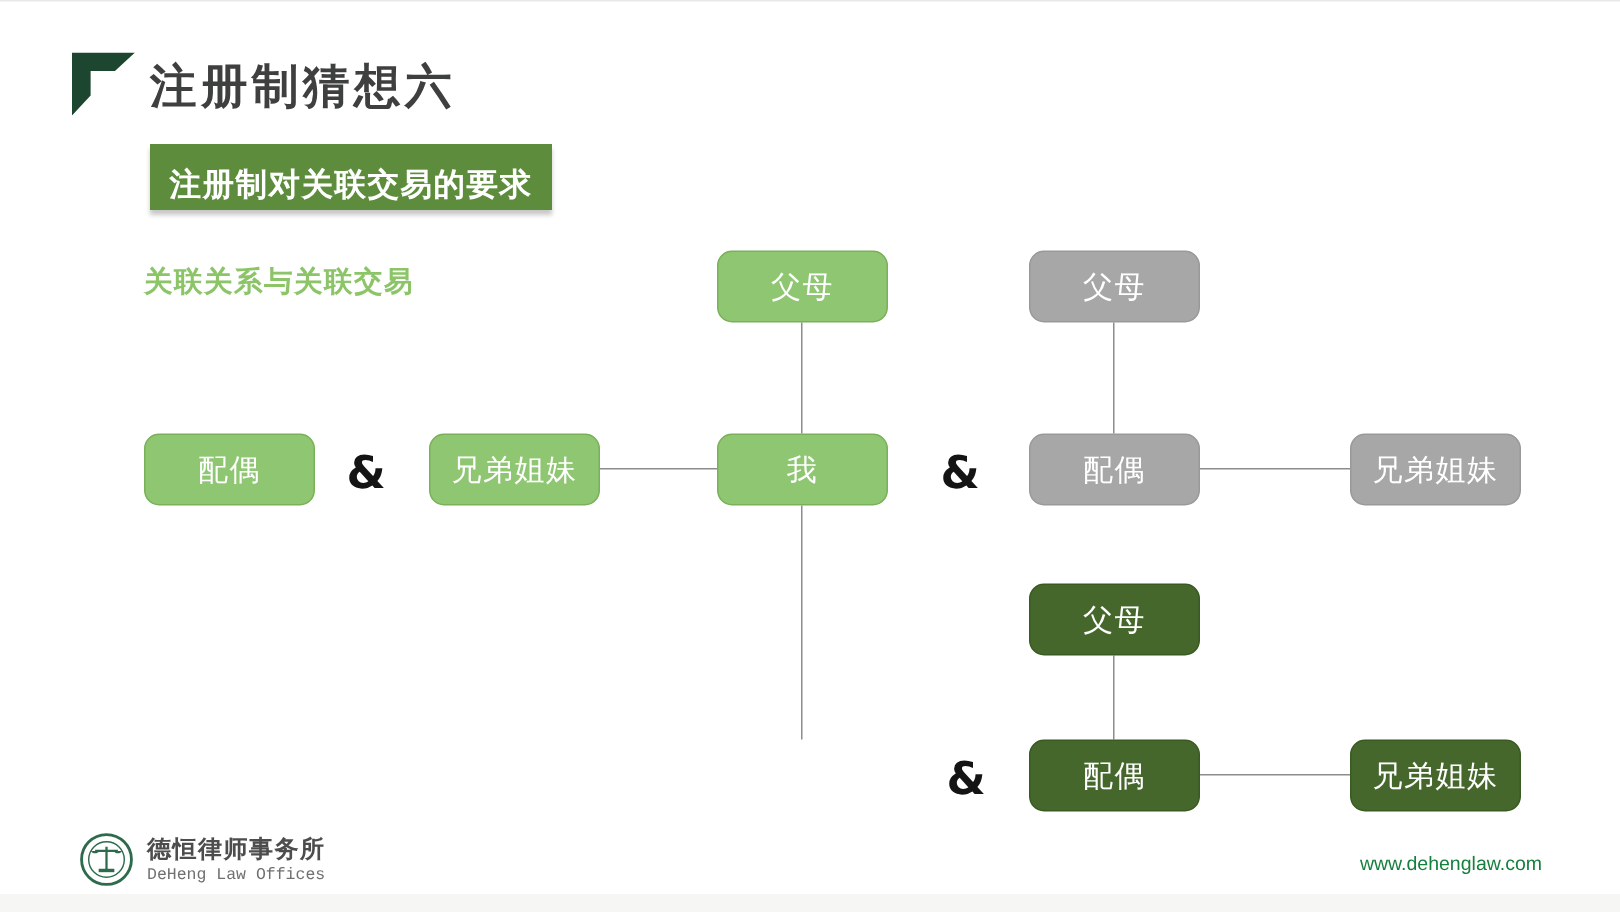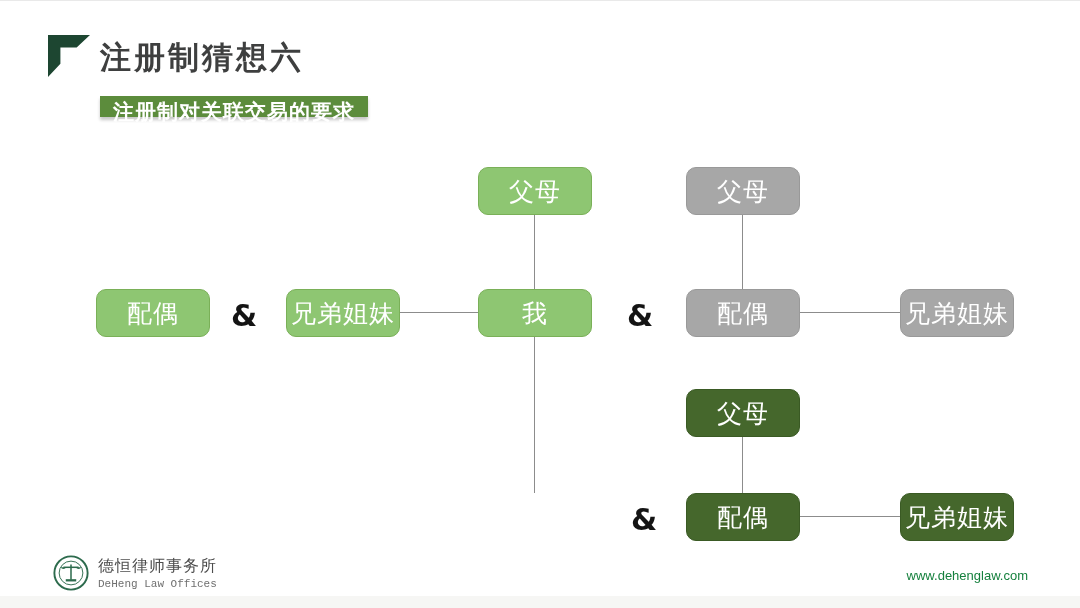--- a/index.html
+++ b/index.html
@@ -8,61 +8,62 @@
   .slide {
     position:relative; width:1080px; height:608px; background:#ffffff;
     overflow:hidden; margin:1px auto;
   }
   .corner-icon { position:absolute; left:48px; top:34px; width:42px; height:42px; }
   .page-title {
     position:absolute; left:100px; top:36px; font-size:31px; font-weight:bold;
     color:#3e3f3f; letter-spacing:3px;
   }
   .subtitle-bar {
-    position:absolute; left:100px; top:95px; height:21px; line-height:32px;
+    position:absolute; left:100px; top:95px; height:44px; line-height:32px;
     background:#5c8c3c; color:#ffffff; font-size:21px; font-weight:bold;
-    padding:0 13px; letter-spacing:1px; box-shadow:0 3px 3px rgba(0,0,0,0.22);
+    padding:12px 13px; letter-spacing:1px; box-shadow:0 3px 3px rgba(0,0,0,0.22);
   }
   .section-label {
     position:absolute; left:96px; top:174px; font-size:19px; font-weight:bold;
     color:#8cc468; letter-spacing:1px;
   }
   .node {
     position:absolute; width:114px; height:48px; border-radius:10px;
     display:flex; align-items:center; justify-content:center;
-    color:#ffffff; font-size:25px; letter-spacing:1px;
+    color:#ffffff; font-size:20px; letter-spacing:1px;
   }
   .node.light { background:#8ec672; border:1px solid #7ab058; }
   .node.gray  { background:#a7a7a7; border:1px solid #999999; }
   .node.dark  { background:#45672c; border:1px solid #3a5a24; }
   .amp {
     position:absolute; font-size:30px; font-weight:bold; color:#141414;
     font-family:"DejaVu Sans","Liberation Sans",sans-serif;
   }
   .v-line { position:absolute; width:1px; background:#8c8c8c; }
   .h-line { position:absolute; height:1px; background:#8c8c8c; }
   .footer-logo { position:absolute; left:52px; top:553px; display:flex; align-items:center; }
   .logo-badge { width:38px; height:38px; margin-right:8px; }
-  .firm-cn { font-size:16px; font-weight:normal; color:#4d4d4d; letter-spacing:1px; }
+  .firm-cn { font-size:16px; font-weight:bold; color:#4d4d4d; letter-spacing:1px; }
   .firm-en { font-size:11px; color:#707070; margin-top:1px;font-family:Liberation Mono, monospace; }
   .website {
     position:absolute; right:52px; top:567px; font-size:13px; color:#15803d;
   }
   .bottom-strip { position:absolute; left:0; bottom:0; width:100%; height:13px; background:#f6f6f4; }
 </style>
 </head>
 <body>
 
 <div class="slide">
 
   <svg class="corner-icon" viewBox="0 0 44 44">
     <polygon points="0,0 44,0 30,13 13,13 13,30 0,44" fill="#1d4631"></polygon>
   </svg>
   <div class="page-title">注册制猜想六</div>
   <div class="subtitle-bar">注册制对关联交易的要求</div>
+  <div class="section-label">关联关系与关联交易</div>
 
   <div class="v-line" style="left:534px; top:214px; height:74px;"></div>
   <div class="v-line" style="left:534px; top:336px; height:156px;"></div>
   <div class="h-line" style="left:400px; top:311px; width:78px;"></div>
   <div class="v-line" style="left:742px; top:214px; height:74px;"></div>
   <div class="h-line" style="left:800px; top:311px; width:100px;"></div>
   <div class="v-line" style="left:742px; top:436px; height:56px;"></div>
   <div class="h-line" style="left:800px; top:515px; width:100px;"></div>
 
   <div class="node light" style="left:96px;  top:288px;">配偶</div>

